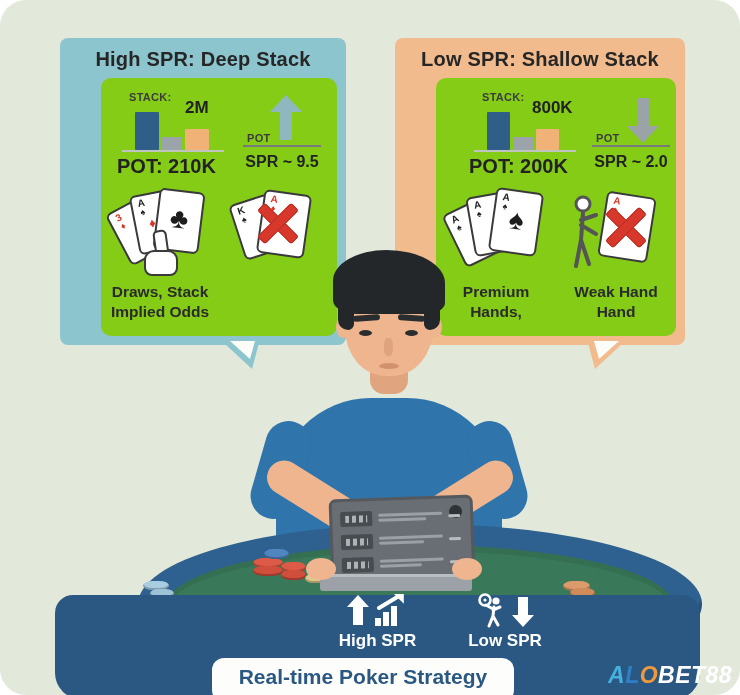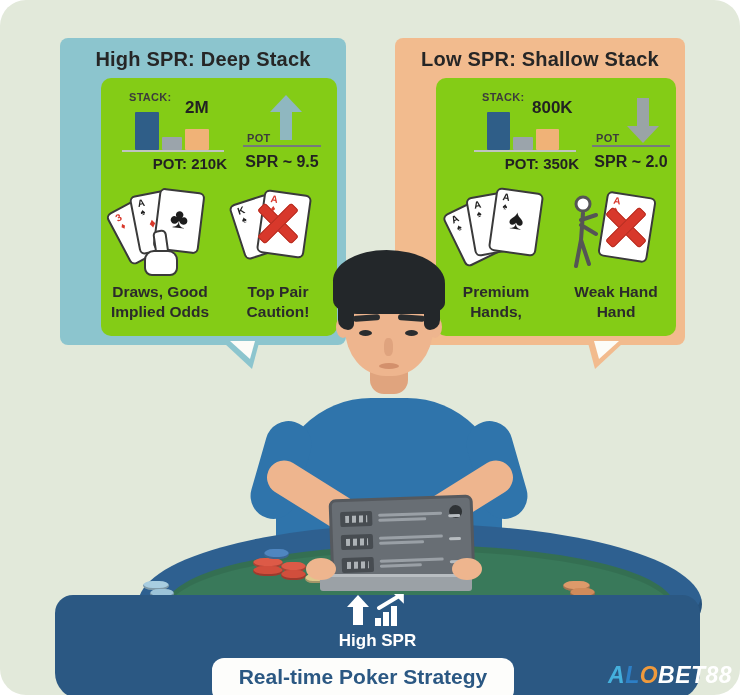--- a/index.html
+++ b/index.html
@@ -18,21 +18,21 @@
   .tail.outer-left{border-left:28px solid transparent;border-right:7px solid transparent;border-top:26px solid #8cc5ce;}
   .tail.inner-left{border-left:20px solid transparent;border-right:5px solid transparent;border-top:18px solid #fcfcf8;margin-top:-4px;}
   .tail.outer-right{border-left:7px solid transparent;border-right:28px solid transparent;border-top:26px solid #f2bb8e;}
   .tail.inner-right{border-left:5px solid transparent;border-right:20px solid transparent;border-top:18px solid #fcfcf8;margin-top:-4px;}
 
   
   .mini-label{position:absolute;font-size:11px;font-weight:700;color:#3c3c3c;letter-spacing:.3px;}
   .big-val{position:absolute;font-size:17px;font-weight:800;color:#222;}
   .bar{position:absolute;border-radius:1px;}
   .baseline{position:absolute;height:2px;background:#c0c4bf;}
-  .pot-text{position:absolute;font-size:15px;font-weight:800;color:#222;text-align:right;}
+  .pot-text{position:absolute;font-size:20px;font-weight:800;color:#222;text-align:left;}
   .ratio-line{position:absolute;height:2px;background:#75797c;}
   .spr-text{position:absolute;font-size:16px;font-weight:800;color:#222;text-align:center;white-space:nowrap;}
   .v-arrow{position:absolute;width:34px;height:48px;}
   .v-arrow .head-up{position:absolute;left:1px;top:0;width:0;height:0;border-left:16px solid transparent;border-right:16px solid transparent;border-bottom:17px solid currentColor;}
   .v-arrow .stem-up{position:absolute;left:11px;top:15px;width:12px;height:30px;background:currentColor;}
   .v-arrow .head-down{position:absolute;left:1px;bottom:0;width:0;height:0;border-left:16px solid transparent;border-right:16px solid transparent;border-top:17px solid currentColor;}
   .v-arrow .stem-down{position:absolute;left:11px;bottom:15px;width:12px;height:30px;background:currentColor;}
 
   
   .item-row{position:absolute;left:0;right:0;top:108px;bottom:0;display:flex;}
@@ -135,63 +135,59 @@
                 </span>
               <span class="midsuit">♦</span>
             </div>
             <div class="pcard" style="left:46px;top:4px;width:42px;height:58px;transform:rotate(7deg);">
               <span class="bigsuit">♣</span>
             </div>
             <div class="hand-finger" style="left:44px;top:44px;transform:rotate(-8deg);"></div>
             <div class="hand-palm" style="left:34px;top:64px;"></div>
           </div>
           <div class="item-label">
-            <div>Draws, Good</div>
+            <div>Draws, Stack</div>
             <div>Implied Odds</div>
           </div>
         </div>
         <div class="item">
           <div class="icon-box">
             <div class="pcard" style="left:8px;top:12px;width:38px;height:54px;transform:rotate(-18deg);">
               <span class="corner blk">
                   <span class="r">K</span>
                   <span class="s">♠</span>
                 </span>
             </div>
             <div class="pcard" style="left:32px;top:6px;width:44px;height:60px;transform:rotate(8deg);">
               <span class="corner red">
                   <span class="r">A</span>
                   <span class="s">♦</span>
                 </span>
             </div>
             <div class="xbar" style="left:26px;top:32px;transform:rotate(45deg);"></div>
             <div class="xbar" style="left:26px;top:32px;transform:rotate(-45deg);"></div>
-          </div>
-          <div class="item-label">
-            <div>Top Pair</div>
-            <div>Caution!</div>
           </div>
         </div>
       </div>
     </div>
     <div class="tail outer-left" style="left:164px;"></div>
     <div class="tail inner-left" style="left:170px;"></div>
   </div>
 
   <div class="bubble peach" style="left:395px;width:290px;">
     <div class="bubble-title">Low SPR: Shallow Stack</div>
     <div class="bubble-card">
 
       <div class="mini-label" style="left:46px;top:13px;">STACK:</div>
       <div class="big-val" style="left:96px;top:20px;">800K</div>
       <div class="bar" style="left:51px;top:34px;width:23px;height:38px;background:#2f5e88;"></div>
       <div class="bar" style="left:77px;top:59px;width:20px;height:13px;background:#9ba4ab;"></div>
       <div class="bar" style="left:100px;top:51px;width:23px;height:21px;background:#f0b277;"></div>
       <div class="baseline" style="left:38px;top:72px;width:102px;"></div>
-      <div class="pot-text" style="left:33px;top:77px;width:110px;">POT: 350K</div>
+      <div class="pot-text" style="left:33px;top:77px;width:110px;">POT: 200K</div>
 
       <div class="mini-label" style="left:160px;top:54px;">POT</div>
       <div class="ratio-line" style="left:156px;top:67px;width:78px;"></div>
       <div class="v-arrow" style="left:190px;top:17px;color:#9aa4a6;">
         <div class="head-down"></div>
           <div class="stem-down"></div>
       </div>
       <div class="spr-text" style="left:152px;top:75px;width:86px;">SPR ~ 2.0</div>
 
       <div class="item-row">
@@ -329,20 +325,35 @@
         <rect x="2" y="24" width="6" height="8" fill="#fff"></rect>
         <rect x="10" y="18" width="6" height="14" fill="#fff"></rect>
         <rect x="18" y="12" width="6" height="20" fill="#fff"></rect>
         <path d="M6 14 L26 2" stroke="#fff" stroke-width="4" stroke-linecap="round"></path>
         <path d="M20 0 L32 0 L32 12 Z" fill="#fff" transform="translate(2,-1) scale(0.9)"></path>
       </svg>
     </div>
     <div class="legend-label">High SPR</div>
   </div>
 
+  <div class="legend-item" style="left:460px;top:592px;width:90px;">
+    <div class="legend-icons">
+      <svg width="30" height="36" viewBox="0 0 30 36">
+        <circle cx="8" cy="7" r="5.5" fill="none" stroke="#fff" stroke-width="2.6"></circle>
+        <circle cx="8" cy="7" r="1.6" fill="#fff"></circle>
+        <circle cx="19" cy="8" r="3.6" fill="#fff"></circle>
+        <path d="M17 14 L16 23 M16 16 L9 12 M16 17 L23 14 M16 23 L12 33 M16 23 L21 32" stroke="#fff" stroke-width="3" fill="none" stroke-linecap="round"></path>
+      </svg>
+      <span class="down-w">
+          <span class="h"></span>
+          <span class="s"></span>
+        </span>
+    </div>
+    <div class="legend-label">Low SPR</div>
+  </div>
 
   <div class="banner">
     <span>Real-time Poker Strategy</span>
   </div>
 
   <div class="logo">
     <span class="a">A</span>
       <span class="l">L</span>
       <span class="o">O</span>
       <span class="suffix">BET88</span>

